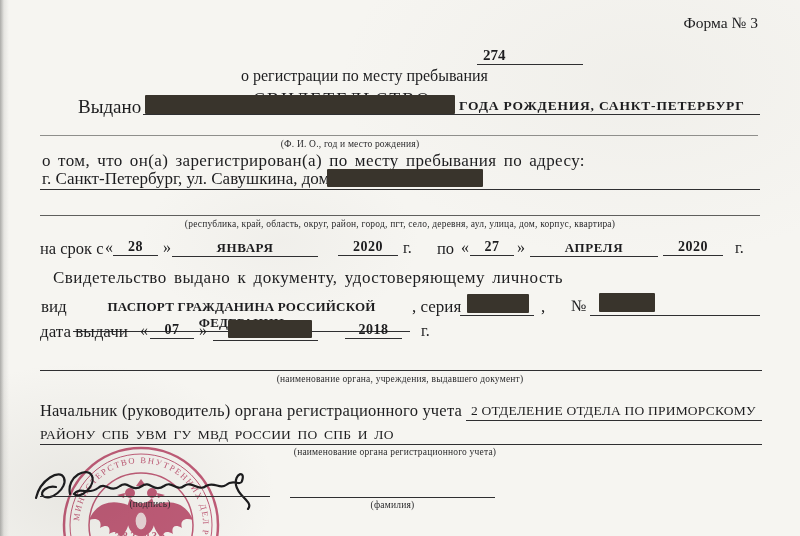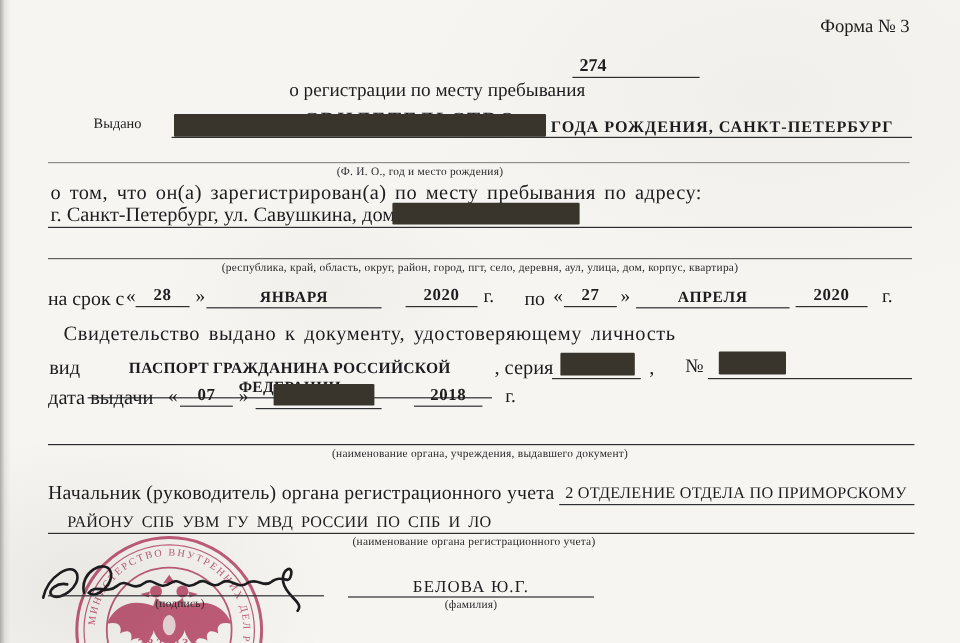--- a/index.html
+++ b/index.html
@@ -29,21 +29,21 @@
 <body>
 
 <div class="page">
 
   <div class="abs" style="right:42px;top:14px;font-size:15.5px;">Форма № 3</div>
 
   <div class="abs" style="left:253px;top:45px;font-size:18px;letter-spacing:2px;margin-top:45px;">СВИДЕТЕЛЬСТВО</div>
   <div class="abs" style="left:477px;top:47px;width:100px;border-bottom:1.5px solid #2f2f31;font-size:15px;font-weight:600;padding-left:6px;">274</div>
   <div class="abs" style="left:241px;top:67px;font-size:16px;">о регистрации по месту пребывания</div>
 
-  <div class="abs" style="left:78px;top:96px;font-size:12px;">Выдано</div>
+  <div class="abs" style="left:78px;top:96px;font-size:19px;">Выдано</div>
   <div class="bar" style="left:145px;top:95px;width:310px;height:19px;"></div>
   <div class="abs" style="left:459px;top:98px;font-size:13.5px;font-weight:700;letter-spacing:.8px;">ГОДА РОЖДЕНИЯ, САНКТ-ПЕТЕРБУРГ</div>
   <div class="ln" style="left:143px;top:114px;width:617px;"></div>
   <div class="ln-light" style="left:40px;top:135px;width:718px;"></div>
   <div class="abs cap" style="left:150px;top:139px;width:400px;">(Ф. И. О., год и место рождения)</div>
 
   <div class="abs" style="left:42px;top:169px;font-size:17px;">г. Санкт-Петербург, ул. Савушкина, дом</div>
 
   <div class="abs" style="left:42px;top:151px;font-size:17px;letter-spacing:.4px;word-spacing:2.5px;">о том, что он(а) зарегистрирован(а) по месту пребывания по адресу:</div>
   <div class="bar" style="left:327px;top:169px;width:156px;height:18px;"></div>
@@ -85,21 +85,21 @@
   <div class="bar" style="left:228px;top:320px;width:84px;height:18px;"></div>
   <div class="field num" style="left:345px;top:322px;width:57px;border-bottom:1.5px solid #2f2f31;">2018</div>
   <div class="abs" style="left:421px;top:322px;font-size:16px;">г.</div>
 
   <div class="ln" style="left:40px;top:370px;width:722px;"></div>
   <div class="abs" style="left:40px;top:401px;font-size:16.5px;letter-spacing:.2px;">Начальник (руководитель) органа регистрационного учета</div>
 
   <div class="abs cap" style="left:190px;top:374px;width:420px;">(наименование органа, учреждения, выдавшего документ)</div>
   <div class="abs" style="left:471px;top:403px;font-size:13.5px;letter-spacing:.2px;">2 ОТДЕЛЕНИЕ ОТДЕЛА  ПО ПРИМОРСКОМУ</div>
   <div class="ln" style="left:466px;top:420px;width:296px;"></div>
-  <div class="abs" style="left:40px;top:427px;font-size:13.5px;letter-spacing:.2px;word-spacing:3px;margin-left:16px;">РАЙОНУ СПБ УВМ  ГУ  МВД РОССИИ  ПО СПБ  И  ЛО</div>
+  <div class="abs" style="left:40px;top:427px;font-size:13.5px;letter-spacing:.2px;word-spacing:3px;">РАЙОНУ СПБ УВМ  ГУ  МВД РОССИИ  ПО СПБ  И  ЛО</div>
   <div class="ln" style="left:40px;top:444px;width:722px;"></div>
   <div class="abs cap" style="left:200px;top:447px;width:390px;">(наименование органа регистрационного учета)</div>
 
   <svg class="stamp" width="180" height="110" viewBox="0 0 180 110">
     <g stroke="#c04a6d" fill="none">
       <circle cx="90" cy="82" r="77" stroke-width="2.5"></circle>
       <circle cx="90" cy="82" r="71" stroke-width="1"></circle>
       <circle cx="90" cy="82" r="52" stroke-width="1.5"></circle>
     </g>
     <defs>
@@ -126,17 +126,16 @@
 
   <svg class="sig" width="250" height="52" viewBox="0 0 250 52">
     <g stroke="#1c1c1e" stroke-width="2.2" fill="none" stroke-linecap="round">
       <path d="M8 40 C12 22 32 10 36 20 C40 30 22 44 15 38 C11 34 20 27 28 29"></path>
       <path d="M42 36 C38 18 60 8 64 18 C68 28 52 42 46 36 C52 28 60 38 70 30 C78 23 82 36 92 28 C100 22 104 35 114 28 C122 22 126 35 136 28 C144 22 148 34 156 28 C164 22 170 34 178 28 C186 23 192 32 198 27 C206 20 212 29 214 23 C218 12 206 15 208 27 C210 39 226 44 220 51"></path>
     </g>
   </svg>
   <div class="ln" style="left:40px;top:496px;width:230px;z-index:7;"></div>
   <div class="abs cap" style="left:100px;top:499px;width:100px;z-index:7;">(подпись)</div>
 
-  <div class="abs" style="left:290px;top:482px;width:205px;text-align:center;font-size:14px;letter-spacing:1px;">БЕЛОВА  Ю.Г.</div>
   <div class="ln" style="left:290px;top:497px;width:205px;"></div>
   <div class="abs cap" style="left:290px;top:500px;width:205px;">(фамилия)</div>
 
 </div>
 
 </body></html>

